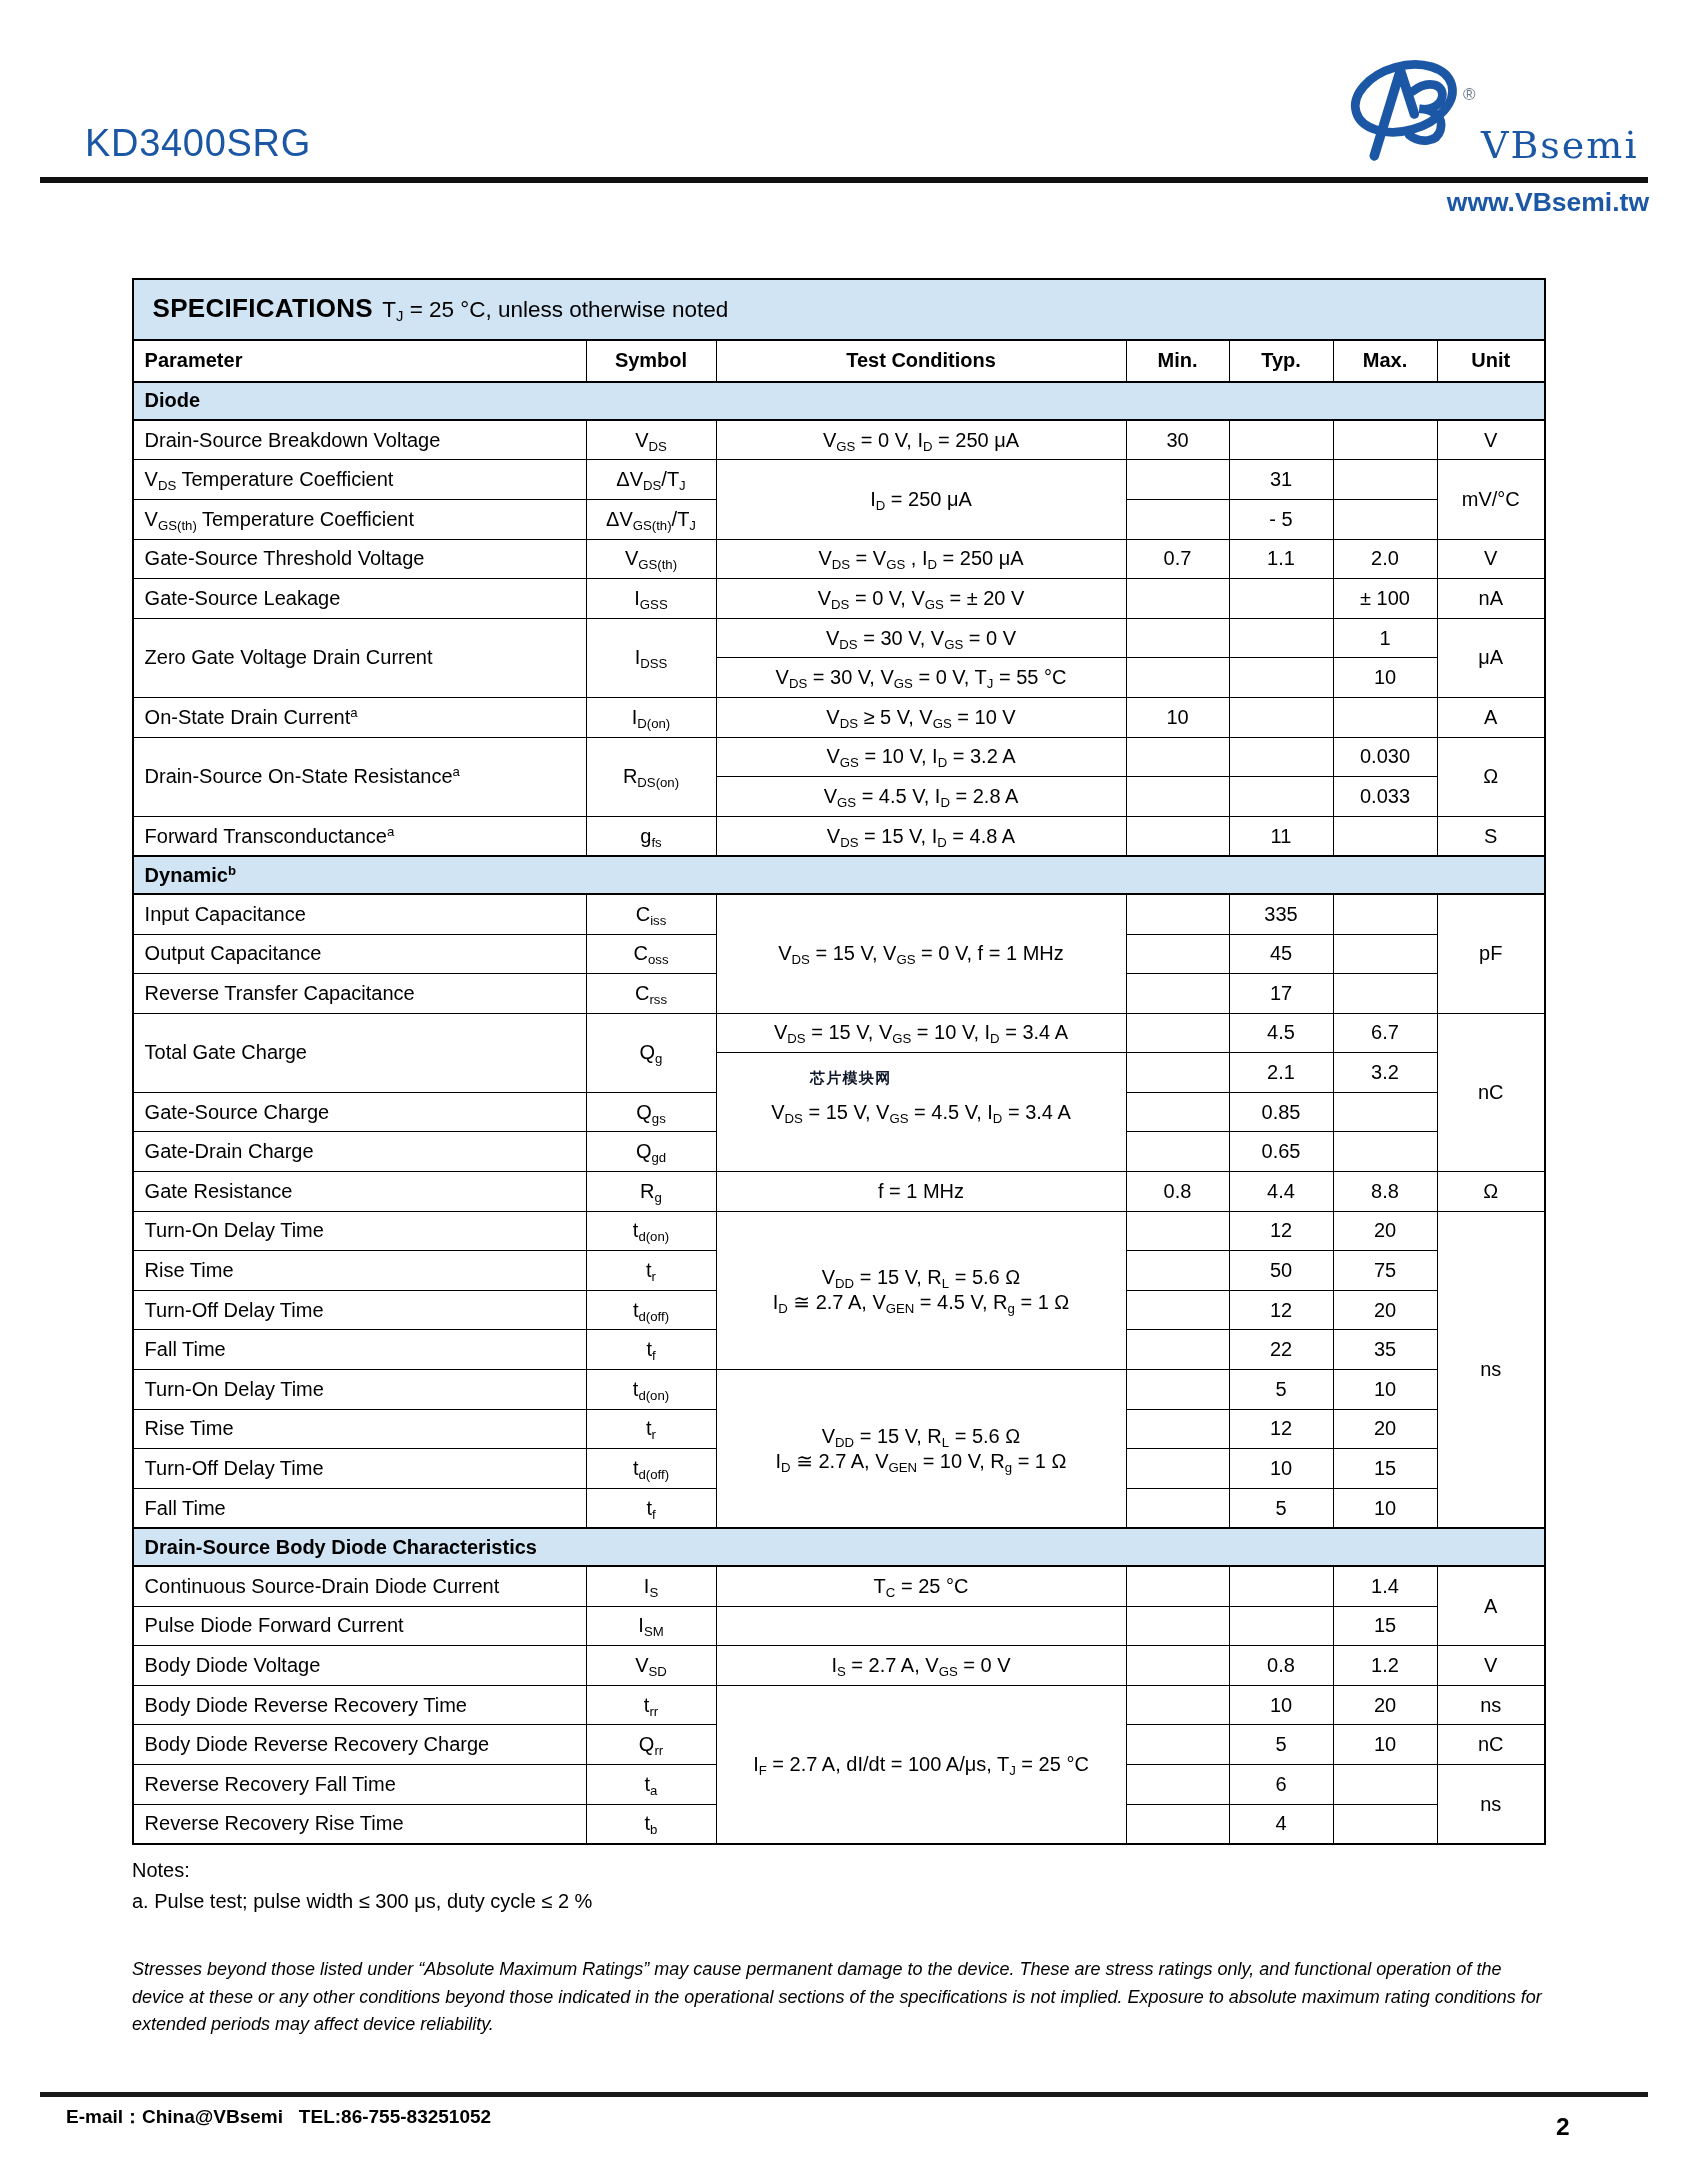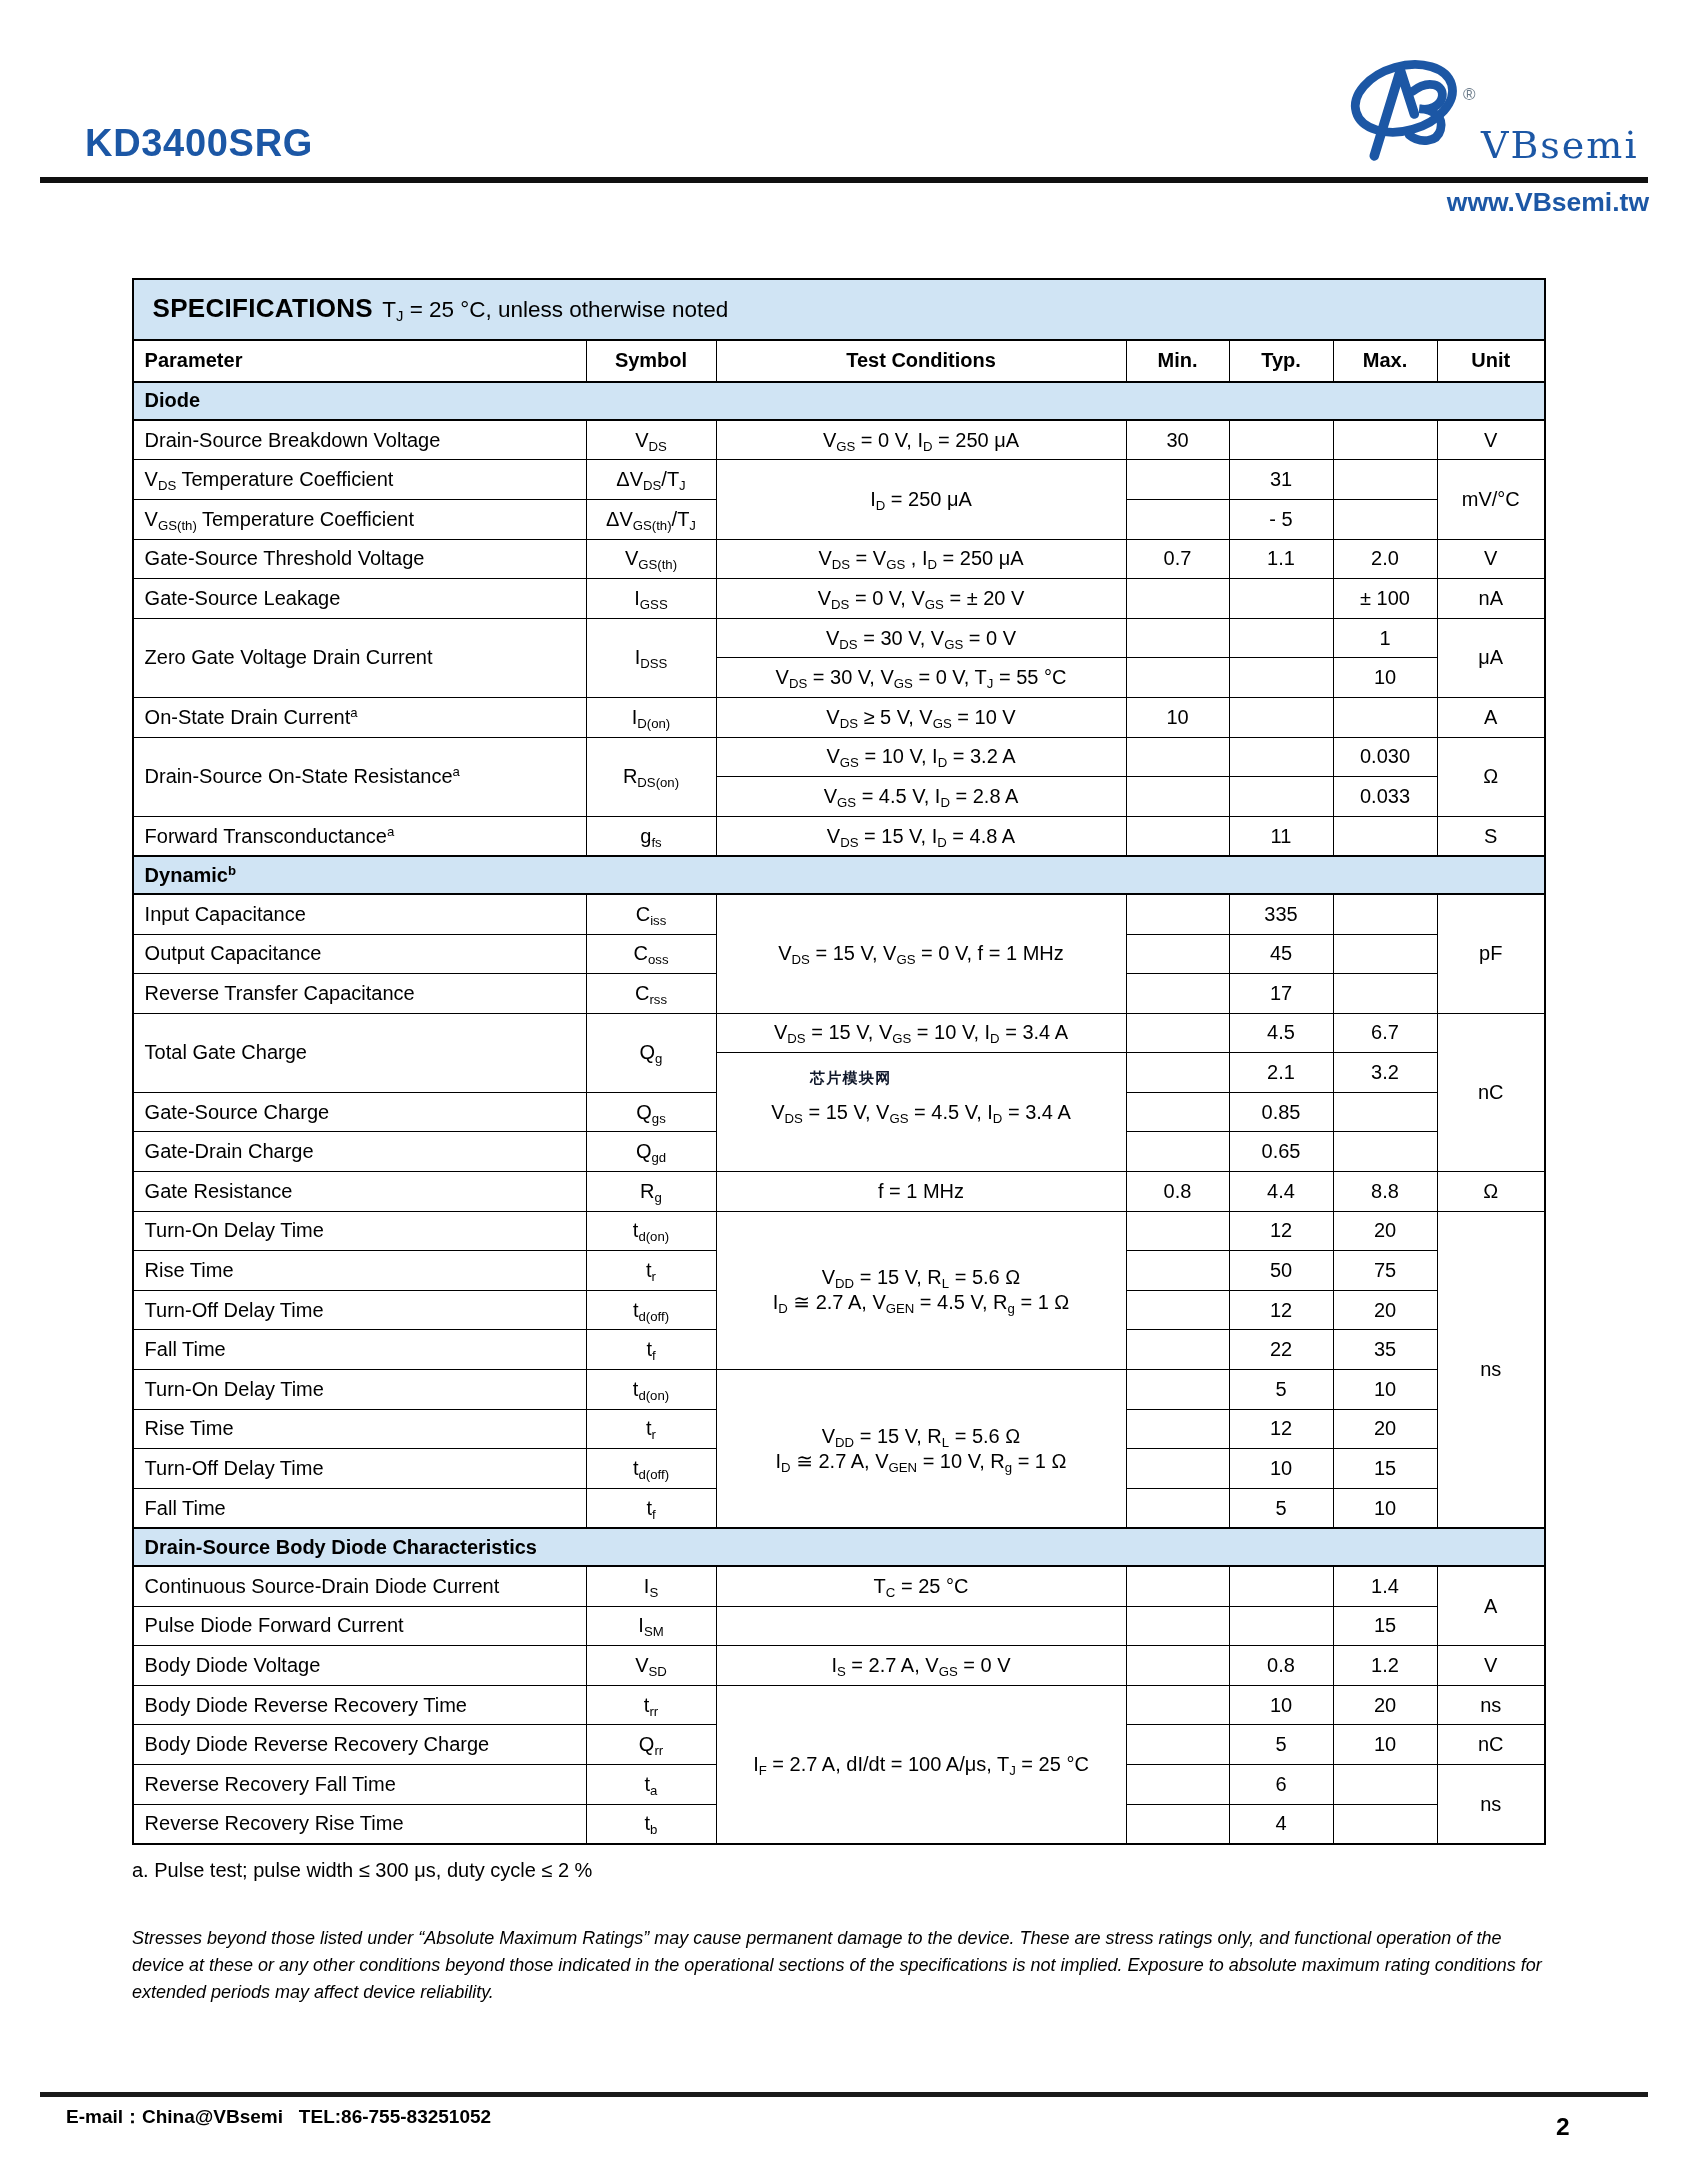--- a/index.html
+++ b/index.html
@@ -1,20 +1,20 @@
 <!DOCTYPE html>
 <html style="font-size:10.6px"><head>
 <meta charset="utf-8">
 <style>
   html,body{margin:0;padding:0;background:#e8e8e8;}
   #page{position:relative;width:1687px;height:2183px;background:#ffffff;
         font-family:"Liberation Sans", sans-serif;color:#000;overflow:hidden;}
 
   
-  .part-title{position:absolute;left:85px;top:122px;font-size:38px;font-weight:bold;
+  .part-title{position:absolute;left:85px;top:122px;font-size:38px;font-weight:normal;
               color:#1c57a5;letter-spacing:0.7px;}
   .header-rule{position:absolute;left:40px;top:177px;width:1608px;height:6px;background:#101010;}
   .logo-wrap{position:absolute;left:1344px;top:53px;width:132px;height:122px;}
   .reg-mark{position:absolute;left:1463px;top:85px;font-size:17px;color:#6b7b8a;}
   .brand-text{position:absolute;left:1481px;top:123px;font-family:"DejaVu Serif", serif;
               font-weight:normal;font-size:38px;color:#1c57a5;letter-spacing:2px;}
   .website{position:absolute;top:187px;right:38px;font-size:26.5px;font-weight:bold;color:#1c57a5;}
 
   
   .content{position:absolute;left:132px;top:278px;width:1412px;}
@@ -395,20 +395,21 @@
         <td class="p">Reverse Recovery Rise Time</td>
         <td>t<sub>b</sub></td>
         <td></td>
         <td>4</td>
         <td></td>
       </tr>
     </tbody>
       </table>
 
     <div class="notes">
+      <div>Notes:</div>
       <div>a. Pulse test; pulse width ≤ 300 μs, duty cycle ≤ 2 %</div>
     </div>
 
     <div class="disclaimer">Stresses beyond those listed under “Absolute Maximum Ratings” may cause permanent damage to the device. These are stress ratings only, and functional operation of the device at these or any other conditions beyond those indicated in the operational sections of the specifications is not implied. Exposure to absolute maximum rating conditions for extended periods may affect device reliability.</div>
   </div>
 
   <div class="watermark">芯片模块网</div>
 
   <div class="footer-rule"></div>
   <div class="footer-text">E-mail：China@VBsemi   TEL:86-755-83251052</div>

